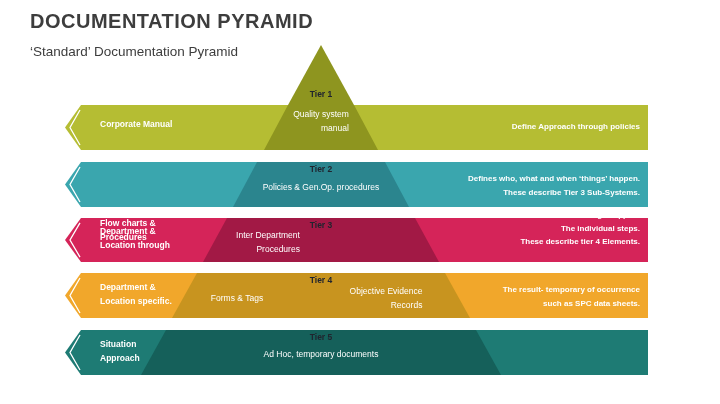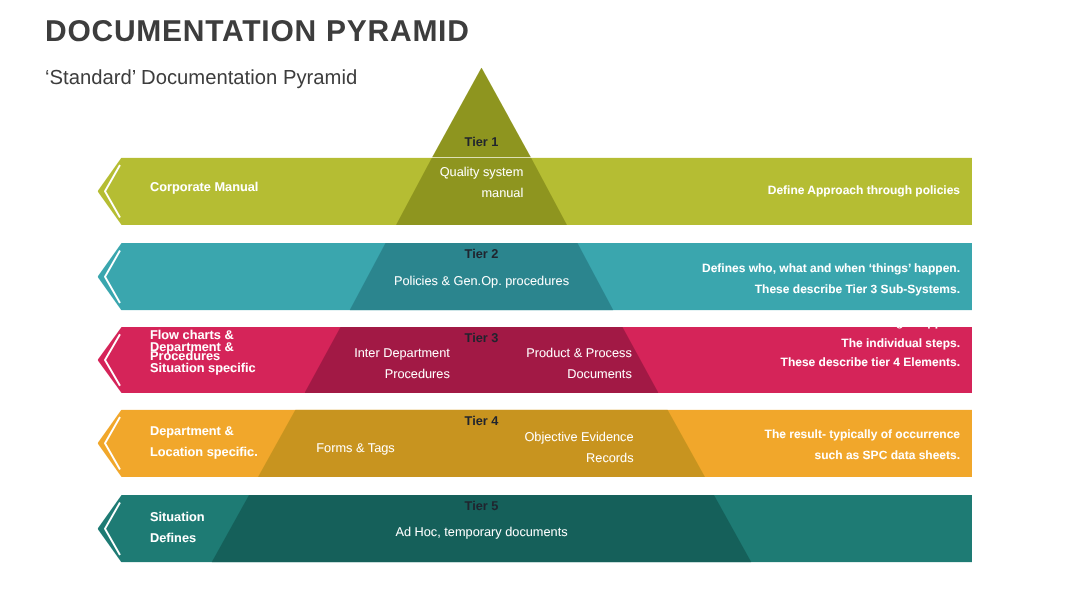--- a/index.html
+++ b/index.html
@@ -164,65 +164,61 @@
     <div>Quality system</div>
     <div>manual</div>
   </div>
   <div class="center-text c-t2">
     <div>Policies &amp; Gen.Op. procedures</div>
   </div>
   <div class="center-text c-t3a">
     <div>Inter Department</div>
     <div>Procedures</div>
   </div>
-  <div class="center-text c-t3b">
-    <div>Product &amp; Process</div>
-    <div>Documents</div>
-  </div>
   <div class="center-text c-t4a">
     <div>Forms &amp; Tags</div>
   </div>
   <div class="center-text c-t4b">
     <div>Objective Evidence</div>
     <div>Records</div>
   </div>
   <div class="center-text c-t5">
     <div>Ad Hoc, temporary documents</div>
   </div>
 
   <div class="left-label l-t1">
     <div>Corporate Manual</div>
   </div>
   <div class="left-label l-t2">
     <div>Flow charts &amp;</div>
     <div>Procedures</div>
   </div>
   <div class="left-label l-t3">
     <div>Department &amp;</div>
-    <div>Situation specific</div>
+    <div>Location through</div>
   </div>
   <div class="left-label l-t4">
     <div>Department &amp;</div>
     <div>Location specific.</div>
   </div>
   <div class="left-label l-t5">
     <div>Situation</div>
-    <div>Defines</div>
+    <div>Approach</div>
   </div>
 
   <div class="right-text r-t1">
     <div>Define Approach through policies</div>
   </div>
   <div class="right-text r-t2">
     <div>Defines who, what and when ‘things’ happen.</div>
     <div>These describe Tier 3 Sub-Systems.</div>
   </div>
   <div class="right-text r-t3">
     <div>Answers how things happen-</div>
     <div>The individual steps.</div>
     <div>These describe tier 4 Elements.</div>
   </div>
   <div class="right-text r-t4">
-    <div>The result- typically of occurrence</div>
+    <div>The result- temporary of occurrence</div>
     <div>such as SPC data sheets.</div>
   </div>
 
 </div>
 
 </body></html>

